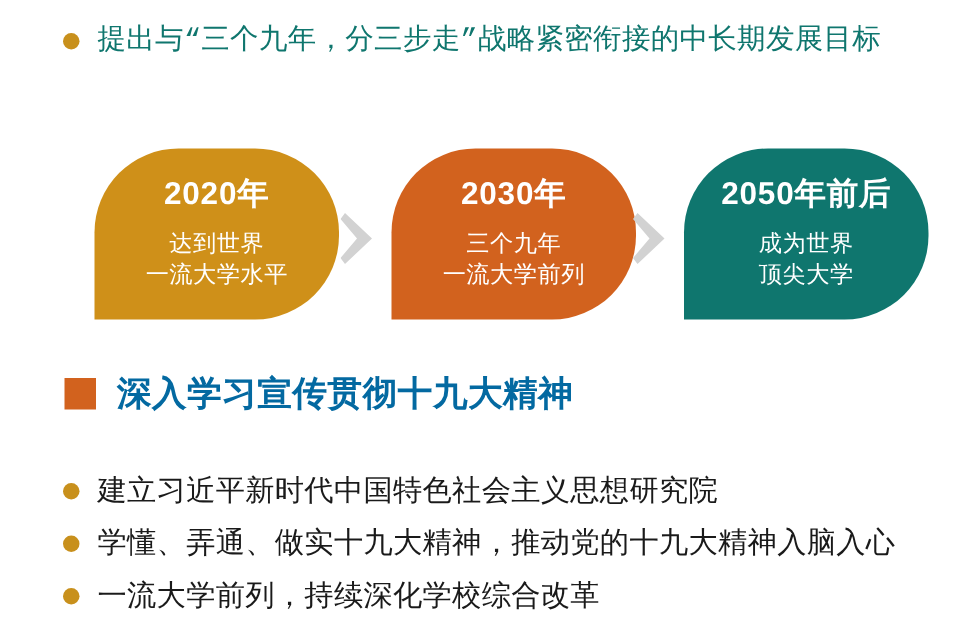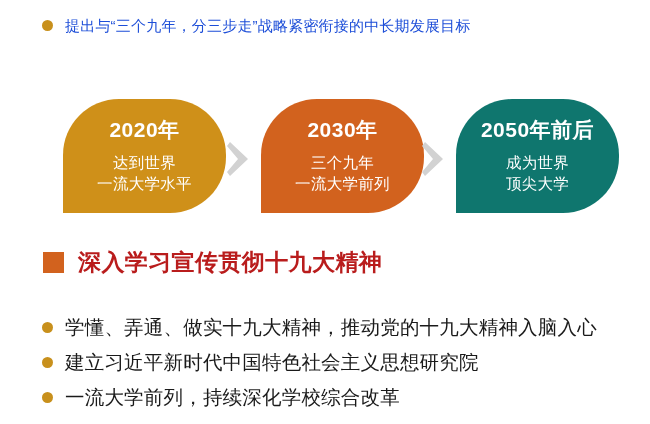--- a/index.html
+++ b/index.html
@@ -26,25 +26,26 @@
   }
   .dot {
     width: 11px;
     height: 11px;
     border-radius: 50%;
     background: #c8901c;
     flex: 0 0 auto;
   }
   .top-line .dot { margin-right: 12px; }
   .top-line .txt {
-    font-size: 15px;
+    font-size: 19px;
     line-height: 1;
     letter-spacing: 0.2px;
-    color: #1d4ed8;
+    color: #0f766e;
     white-space: nowrap;
+    font-family: Liberation Mono, monospace;
   }
 
   
   .roadmap {
     position: absolute;
     left: 0;
     top: 99px;
     width: 650px;
     height: 114px;
   }
@@ -98,21 +99,21 @@
     height: 21px;
     background: #d2621e;
     flex: 0 0 auto;
     margin-right: 14px;
   }
   .section-head .txt {
     font-size: 23px;
     font-weight: bold;
     line-height: 1;
     letter-spacing: 0.4px;
-    color: #b91c1c;
+    color: #0369a1;
     white-space: nowrap;
   }
 
   
   .bullets {
     position: absolute;
     left: 42px;
     top: 310px;
     width: 600px;
   }
@@ -173,23 +174,23 @@
 </div>
 
 <div class="section-head">
   <span class="sq"></span>
   <span class="txt">深入学习宣传贯彻十九大精神</span>
 </div>
 
 <div class="bullets">
   <div class="bullet">
     <span class="dot"></span>
-    <span class="txt">学懂、弄通、做实十九大精神，推动党的十九大精神入脑入心</span>
+    <span class="txt">建立习近平新时代中国特色社会主义思想研究院</span>
   </div>
   <div class="bullet">
     <span class="dot"></span>
-    <span class="txt">建立习近平新时代中国特色社会主义思想研究院</span>
+    <span class="txt">学懂、弄通、做实十九大精神，推动党的十九大精神入脑入心</span>
   </div>
   <div class="bullet">
     <span class="dot"></span>
     <span class="txt">一流大学前列，持续深化学校综合改革</span>
   </div>
 </div>
 
 </body></html>

